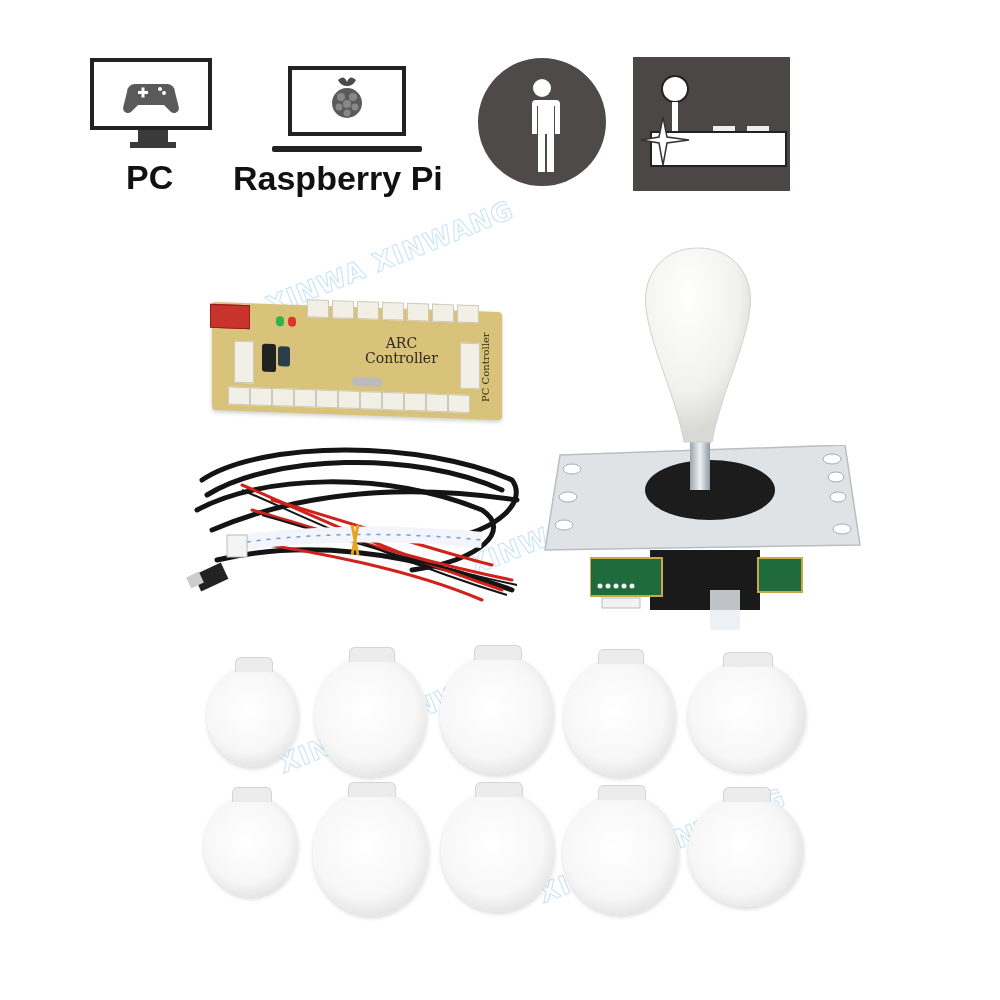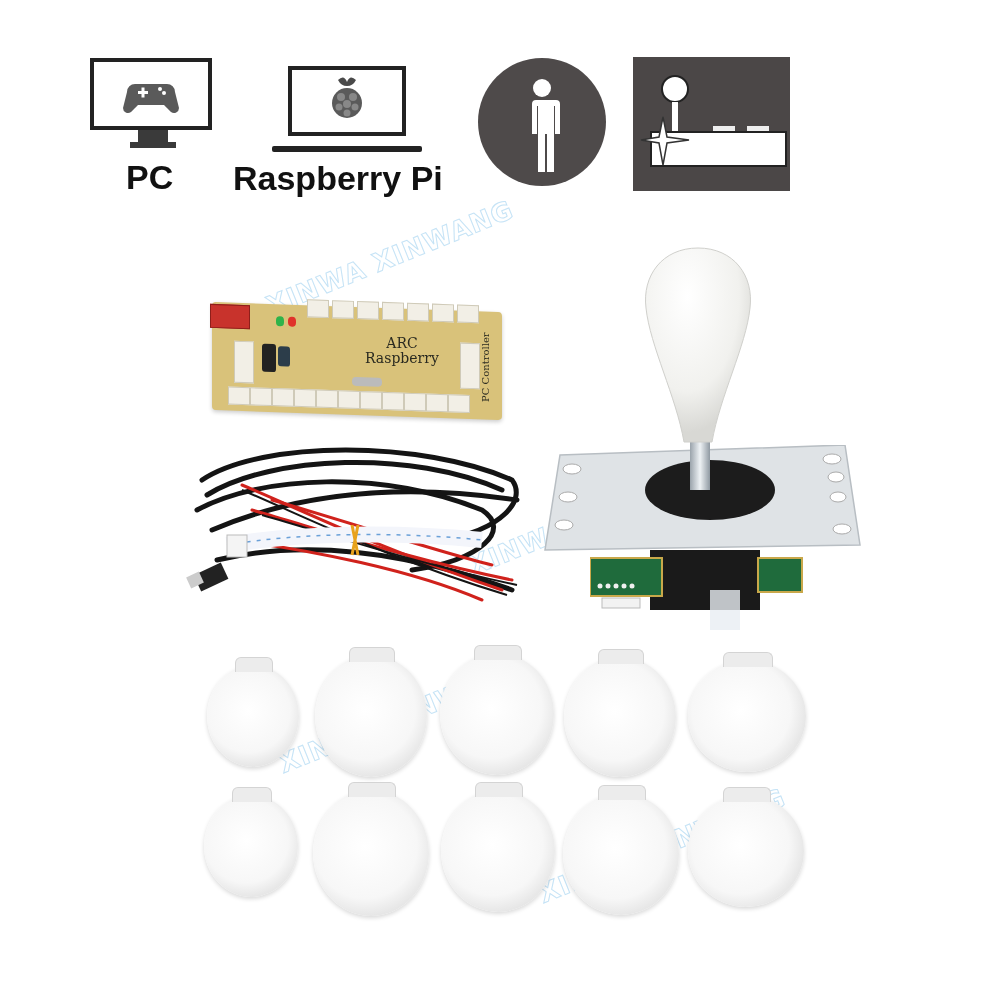--- a/index.html
+++ b/index.html
@@ -111,21 +111,21 @@
   <div class="conn" style="left:104px;top:84px;"></div>
   <div class="conn" style="left:126px;top:84px;"></div>
   <div class="conn" style="left:148px;top:84px;"></div>
   <div class="conn" style="left:170px;top:84px;"></div>
   <div class="conn" style="left:192px;top:84px;"></div>
   <div class="conn" style="left:214px;top:84px;"></div>
   <div class="conn" style="left:236px;top:84px;"></div>
 </div>
 <div class="abs pcb-title">
   <div>ARC</div>
-  <div>Raspberry</div>
+  <div>Controller</div>
 </div>
 <div class="abs pcb-side" style="left:480px;top:402px;">PC Controller</div>
 
 <div class="abs cable-area">
   <svg width="345" height="165" viewBox="0 0 345 165">
     <g fill="none" stroke="#141414" stroke-width="5" stroke-linecap="round">
       <path d="M20 40 C 80 0, 240 0, 330 40 C 345 60, 320 90, 260 100"></path>
       <path d="M25 55 C 90 15, 230 10, 320 50"></path>
       <path d="M15 70 C 80 35, 200 30, 300 70 C 330 90, 300 120, 230 130"></path>
       <path d="M30 90 C 100 60, 200 40, 335 60"></path>

